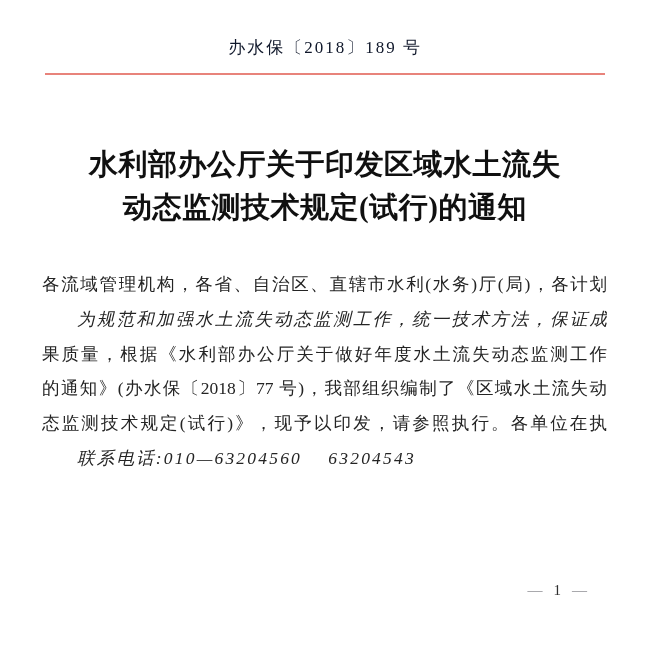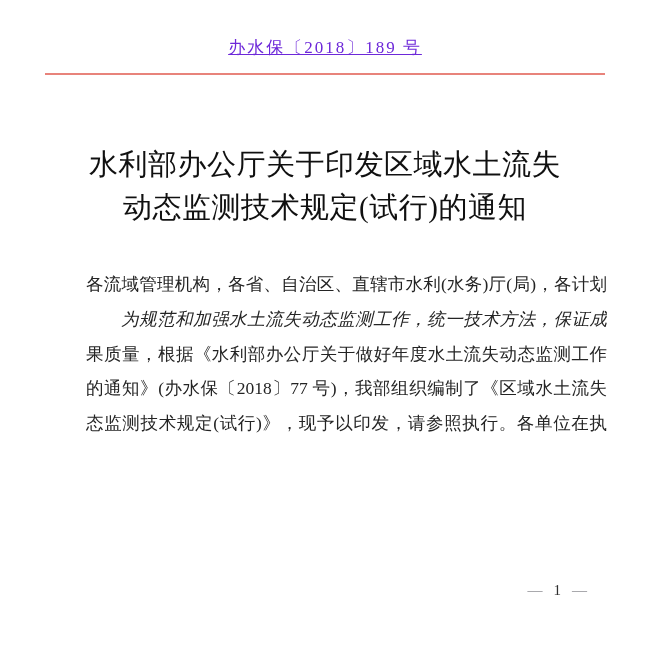--- a/index.html
+++ b/index.html
@@ -17,56 +17,54 @@
     color: #262626;
   }
   .doc-number {
     position: absolute;
     top: 36px;
     left: 0;
     width: 100%;
     text-align: center;
     font-size: 17px;
     letter-spacing: 2px;
-    color: #6d28d9;
-    text-decoration: underline;
+    color: #0f172a;
   }
   .red-line {
     position: absolute;
     top: 73px;
     left: 45px;
     width: 560px;
     height: 2px;
     background: #e8837b; 
   }
   .title-block {
     position: absolute;
     top: 143px;
     left: 0;
     width: 100%;
     text-align: center;
-    font-weight: normal;
+    font-weight: bold;
     font-size: 29px;
     line-height: 43px;
     color: #101010;
     letter-spacing: 0.5px;
   }
   .body-block {
     position: absolute;
     top: 267px;
     left: 42px;
     width: 565px;
     font-size: 17.5px;
     color: #242424;
   }
   .line {
     height: 34.75px;
     line-height: 34.75px;
     overflow: hidden;
-    margin-left: 44px;
   }
   .line.j {
     text-align: justify;
     text-align-last: justify;
   }
   .line.ls {
     letter-spacing: 2.2px;
   }
   .line.ind {
     text-indent: 35px;
@@ -103,19 +101,20 @@
     <div data-bind="title.line1">水利部办公厅关于印发区域水土流失</div>
     <div data-bind="title.line2">动态监测技术规定(试行)的通知</div>
   </div>
 
   <div class="body-block">
     <div class="line j" data-bind="body.recipients_lines.0">各流域管理机构，各省、自治区、直辖市水利(水务)厅(局)，各计划</div>
     <div class="line j ind" data-bind="body.paragraph_lines.0">为规范和加强水土流失动态监测工作，统一技术方法，保证成</div>
     <div class="line j" data-bind="body.paragraph_lines.1">果质量，根据《水利部办公厅关于做好年度水土流失动态监测工作</div>
     <div class="line j" data-bind="body.paragraph_lines.2">的通知》(办水保〔2018〕77 号)，我部组织编制了《区域水土流失动</div>
     <div class="line j" data-bind="body.paragraph_lines.3">态监测技术规定(试行)》，现予以印发，请参照执行。各单位在执</div>
+    <div class="line ls ind" data-bind="body.contact_lines.0">联系电话:010—63204560　 63204543</div>
   </div>
 
   <div class="footer">
     <span class="dash" data-bind="footer.dash">—</span><span class="num" data-bind="footer.page_number">1</span><span class="dash" data-bind="footer.dash">—</span>
   </div>
 
 </div>
 
 </body></html>

